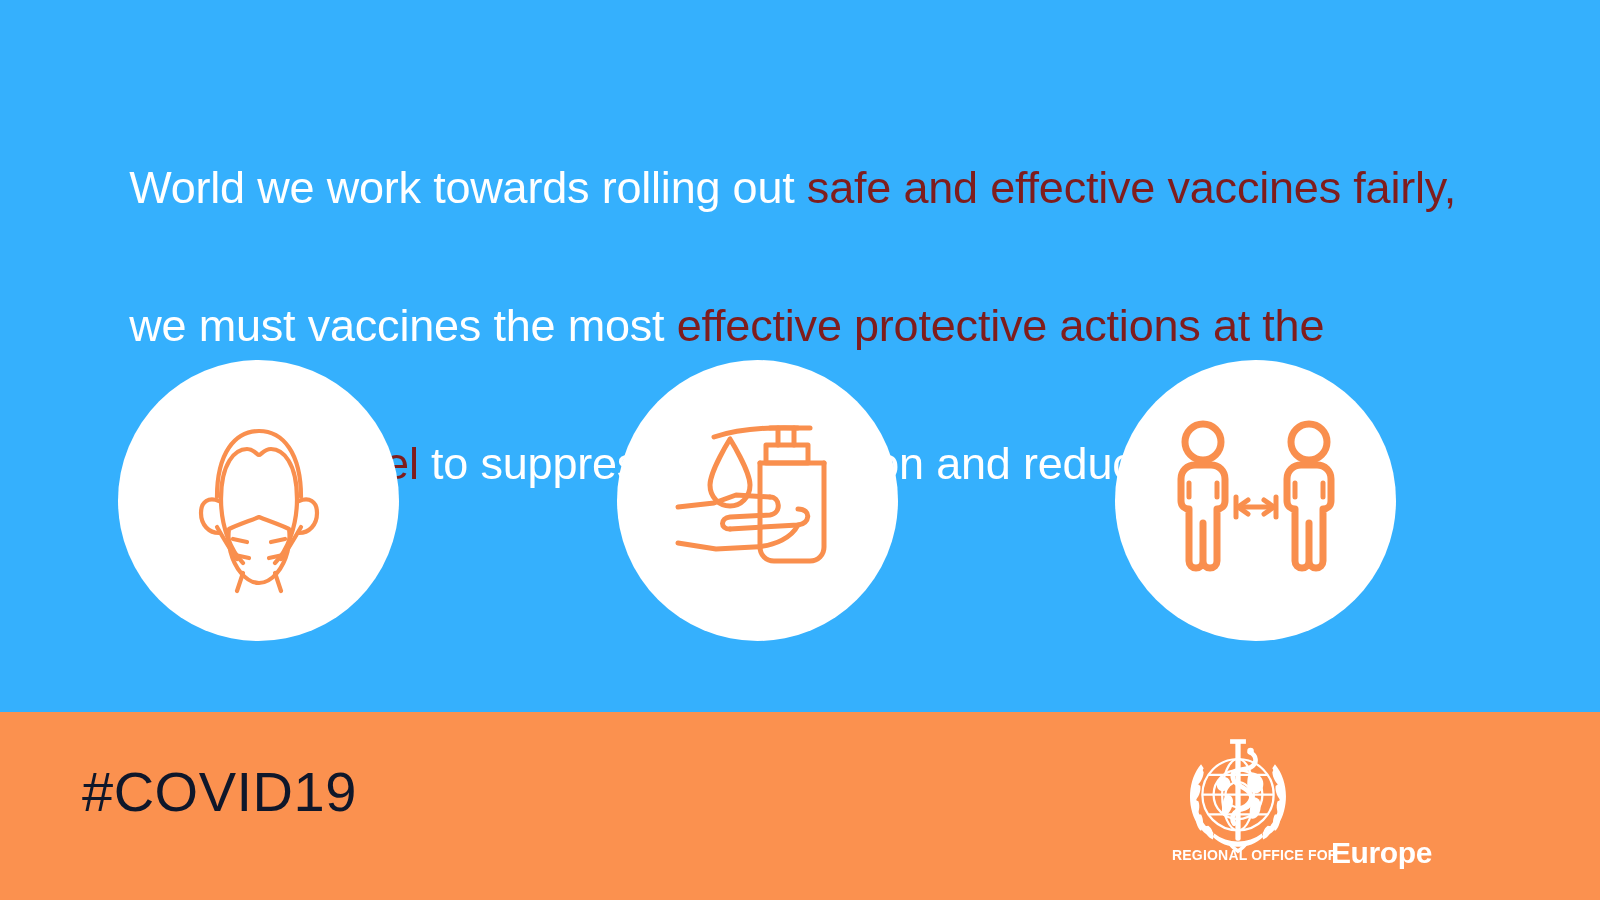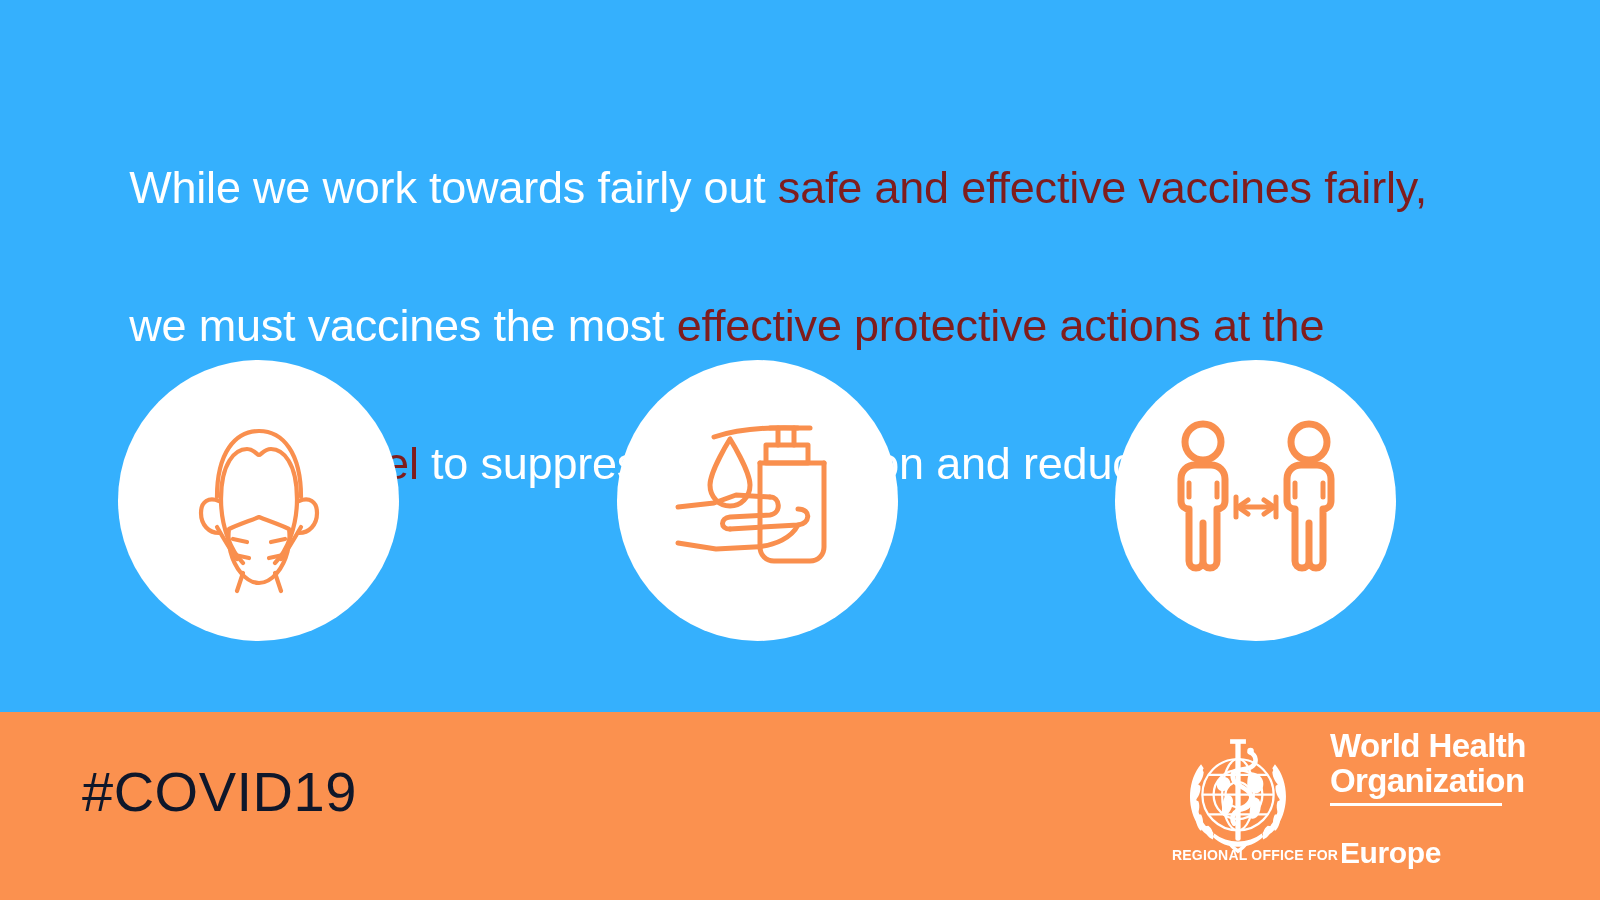--- a/index.html
+++ b/index.html
@@ -128,31 +128,31 @@
     padding-bottom: 5px;
     width: 152px;
     text-align: right;
   }
   #who-region-name {
     font-size: 30px;
     line-height: 30px;
     font-weight: 700;
     color: #ffffff;
     letter-spacing: -0.4px;
-    margin-left: 16px;
+    margin-left: 7px;
     white-space: nowrap;
   }
 </style>
 </head>
 <body>
 
 <div id="poster">
 
   <div id="headline">
-    <span>While we work towards fairly out </span><span class="hl-dark">safe and effective vaccines fairly,</span><br>
+    <span>World we work towards rolling out </span><span class="hl-dark">safe and effective vaccines fairly,</span><br>
     <span>we must vaccines the most </span><span class="hl-dark">effective protective actions at the</span><br>
     <span class="hl-dark">individual level</span><span> to suppress transmission and reduce mortality.</span>
   </div>
 
   <div id="icon-row">
 
     <div class="icon-badge" id="badge-0">
       <svg width="200" height="200" viewBox="0 0 200 200" fill="none" stroke="#f98f4e" stroke-width="4.2" stroke-linecap="round" stroke-linejoin="round">
 
         <path d="M58 96 C58 52 76 30 100 30 C124 30 142 52 142 96"></path>
@@ -279,25 +279,20 @@
       <g fill="#ffffff">
         <rect x="96" y="22" width="8" height="152" rx="3"></rect>
         <path d="M88 20 L112 20 L112 27 L88 27 Z"></path>
       </g>
       <g fill="none" stroke="#ffffff" stroke-width="7" stroke-linecap="round">
         <path d="M118 40 C128 44 130 56 120 62 C108 69 92 62 92 76 C92 90 112 92 118 102 C124 112 118 124 106 126 C94 128 88 138 94 148"></path>
       </g>
       <circle cx="119" cy="38" r="5" fill="#ffffff"></circle>
     </svg>
 
-    <div id="who-wordmark">
-      <div class="who-line">World Health</div>
-      <div class="who-line">Organization</div>
-      <div id="who-rule"></div>
-    </div>
 
     <div id="who-region-row">
       <div id="who-region-kicker">REGIONAL OFFICE FOR</div>
       <div id="who-region-name">Europe</div>
     </div>
 
   </div>
 
 </div>
 

